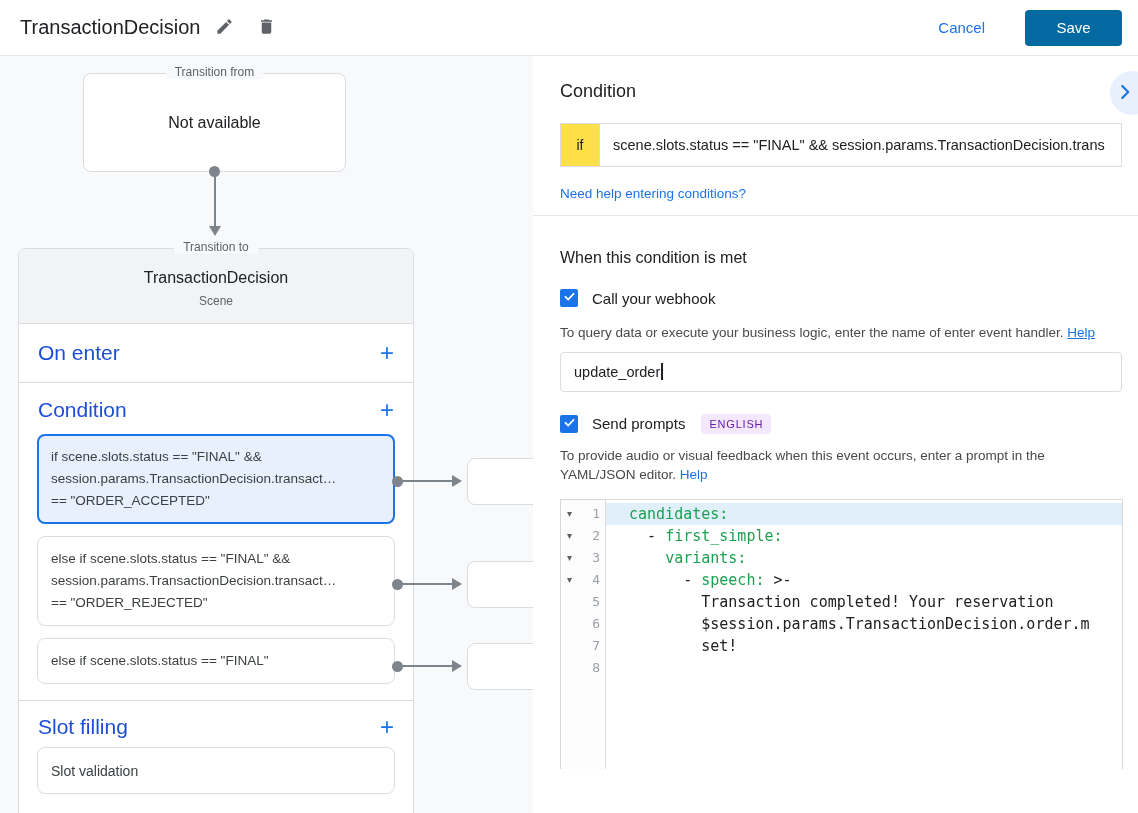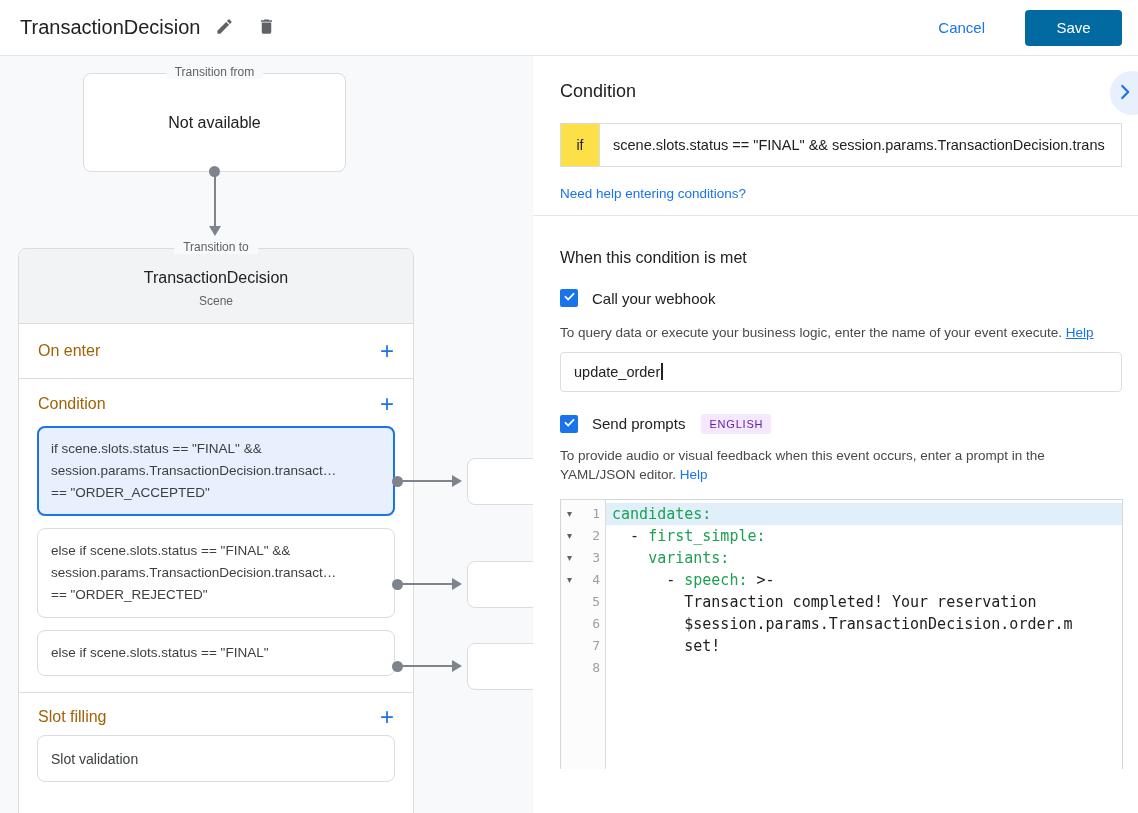--- a/index.html
+++ b/index.html
@@ -45,21 +45,21 @@
 
   
   .to-card { position:absolute; left:18px; top:192px; width:396px; bottom:-20px;
     background:#fff; border:1px solid #dadce0; border-radius:8px; }
   .to-header { background:#f1f3f4; border-bottom:1px solid #dadce0; border-radius:7px 7px 0 0;
     text-align:center; padding:20px 10px 15px; }
   .to-title { font-size:16px; color:#202124; margin-bottom:7px; }
   .to-subtitle { font-size:12px; color:#5f6368;text-align:center; }
   .section-row { display:flex; align-items:center; justify-content:space-between;
     padding:17px 19px; border-bottom:1px solid #dadce0; }
-  .section-label { font-size:16px; color:#a16207; }
+  .section-label { font-size:21px; color:#1d4ed8; }
   .add-btn { border:none; background:transparent; color:#1a73e8; font-size:24px;
     line-height:20px; font-weight:300; cursor:pointer; font-family:inherit; }
   .cond-section { padding:13px 18px 16px; border-bottom:1px solid #dadce0; }
   .cond-head { display:flex; align-items:center; justify-content:space-between; padding:2px 1px 0; }
   .cond-card { border:1px solid #dadce0; border-radius:8px; background:#fff;
     padding:11px 13px; font-size:13.5px; line-height:22px; color:#3c4043;
     margin-top:12px; cursor:pointer; }
   .cond-card.selected { border:2px solid #1a73e8; background:#e8f0fe; padding:10px 12px; }
   .slot-section { padding:12px 18px 16px; }
   .slot-card { border:1px solid #dadce0; border-radius:8px; background:#fff;
@@ -105,21 +105,21 @@
   
   .editor { margin-top:13px; width:563px; height:270px; border:1px solid #d7d7d7;
     border-bottom:none; display:flex; background:#fff;
     font-family:"DejaVu Sans Mono", monospace; font-size:15px; }
   .gutter { width:45px; flex:none; border-right:1px solid #ddd; background:#fcfcfc; padding-top:3px; }
   .g-row { display:flex; height:22px; align-items:center; }
   .g-fold { width:17px; text-align:center; font-size:10px; color:#5f6368; cursor:pointer;
     font-family:"DejaVu Sans", sans-serif; }
   .g-num { flex:1; text-align:right; padding-right:5px; font-size:13px; color:#9aa0a6; }
   .code-col { flex:1; padding-top:3px; overflow:hidden; }
-  .c-row { height:22px; line-height:22px; white-space:pre; padding-left:6px; }
+  .c-row { height:22px; line-height:22px; white-space:pre; padding-left:23px; }
   .c-row.active { background:#e1effa; }
   .tok-key { color:#1ca152; }
   .tok-plain { color:#202124; }
 </style>
 </head>
 <body>
 
 <div class="header">
   <div class="page-title">TransactionDecision</div>
   <button class="icon-btn">
@@ -238,21 +238,21 @@
         <div class="checkbox">
           <span>
             <svg width="13" height="13" viewBox="0 0 24 24">
                 <path d="M4.5 12.5l5 5L19.5 7" fill="none" stroke="#fff" stroke-width="3.2" stroke-linecap="round"></path>
               </svg>
           </span>
         </div>
         <span class="check-label">Call your webhook</span>
       </div>
       <div class="helper">
-        <span>To query data or execute your business logic, enter the name of your event execute.</span>
+        <span>To query data or execute your business logic, enter the name of enter event handler.</span>
         <a class="link u">Help</a>
       </div>
       <div class="text-input">
         <span>update_order</span>
           <span class="caret"></span>
       </div>
 
       <div class="check-row" style="margin-bottom:12px;">
         <div class="checkbox">
           <span>

